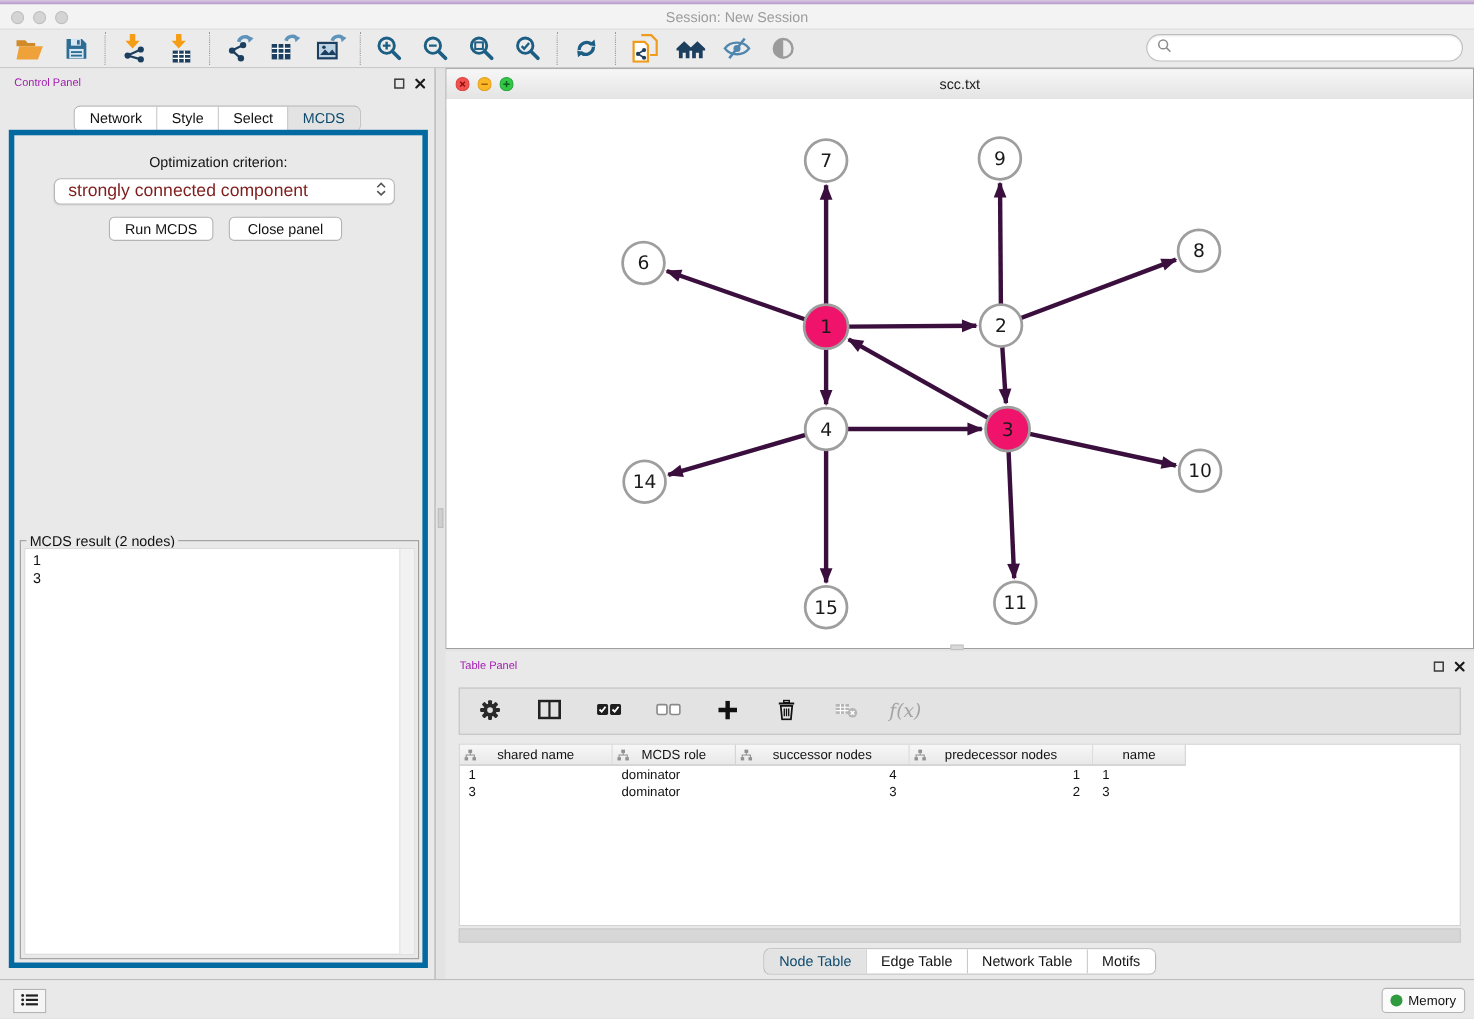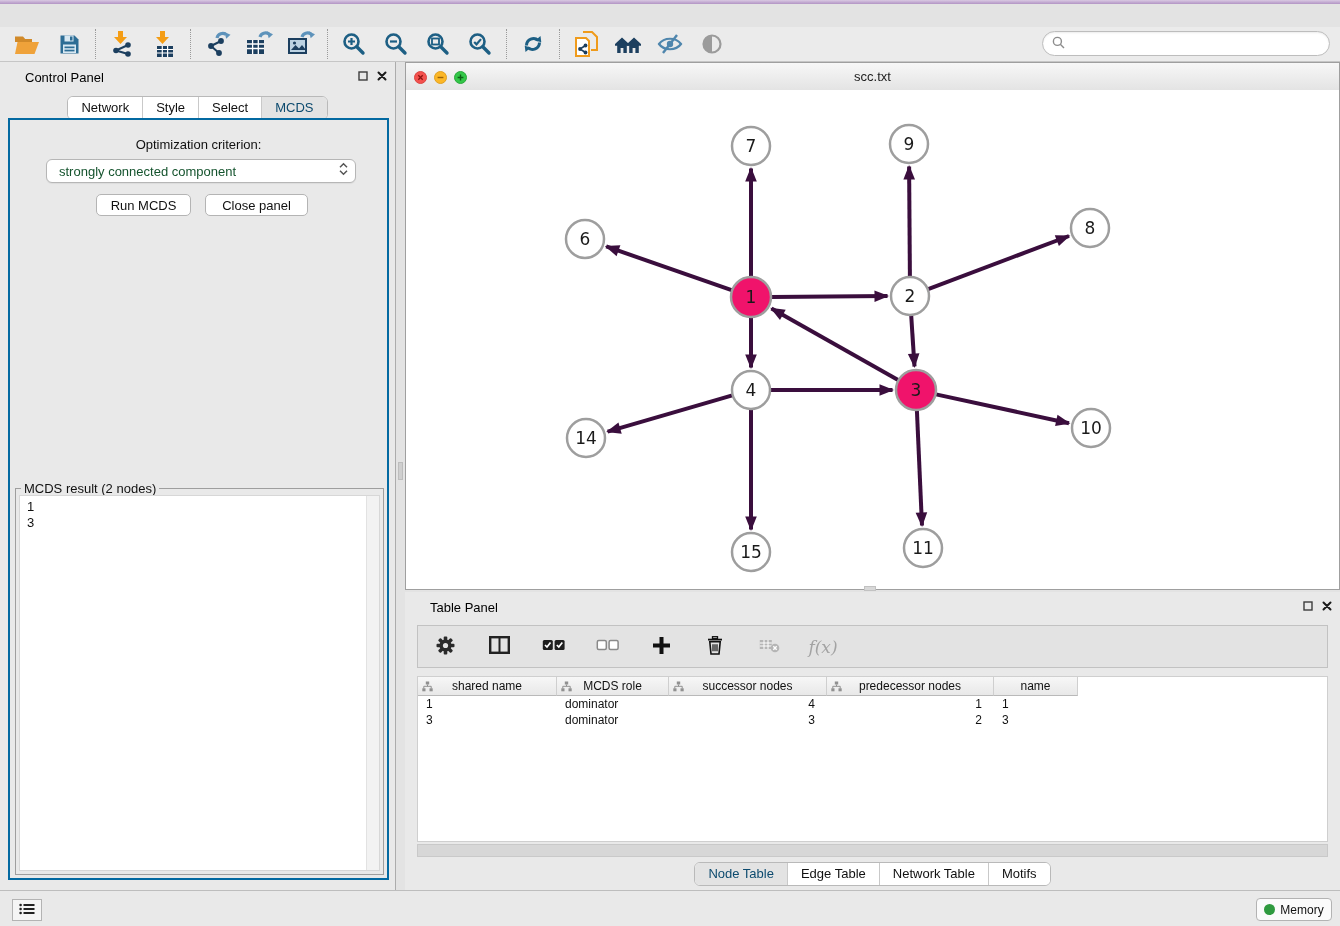--- a/index.html
+++ b/index.html
@@ -31,38 +31,38 @@
     box-shadow:inset 0 1px 2px rgba(0,0,0,0.08); }
   .search-wrap input { border:none; outline:none; flex:1; height:20px; font-size:13px; background:transparent; margin-left:5px; }
 
   
   .main { position:absolute; left:0; top:62px; width:1340px; height:828px; }
 
   
   .panel-left { position:absolute; left:0; top:0; width:396px; height:828px;
     background:#e9e9e9; border-right:1px solid #acacac; }
   .panel-title-row { position:absolute; left:0; top:0; width:100%; height:30px; }
-  .panel-title { position:absolute; left:25px; top:8px; font-size:13px; color:#000000; }
+  .panel-title { position:absolute; left:13px; top:8px; font-size:10px; color:#a21caf; }
   .panel-icons { position:absolute; right:8px; top:9px; display:flex; gap:9px; align-items:center; }
   .mini-btn { background:none; border:none; padding:0; cursor:pointer; display:flex; }
 
   .seg-bar { position:absolute; top:34px; left:0; width:100%; display:flex; justify-content:center; }
   .seg-group { display:inline-flex; border:1px solid #b9b9b9; border-radius:6px; overflow:hidden; background:#fff; }
   .seg { padding:3px 13px 4px; font-size:13px; color:#111; background:#fff; border:none;
     border-left:1px solid #c9c9c9; cursor:pointer; line-height:15px; }
   .seg:first-child { border-left:none; }
   .seg.selected { background:#e3e3e3; color:#0c4a6e; }
 
   .panel-content { position:absolute; left:8px; right:6px; top:56px; bottom:10px;
-    border:2px solid #0369a1; background:#e9e9e9; }
+    border:5px solid #0369a1; background:#e9e9e9; }
   .opt-label { position:absolute; top:17px; left:0; right:0; text-align:center; font-size:13px; color:#111; }
   .select-box { position:absolute; left:36px; top:39px; width:310px; height:24px; background:#fff;
     border:1px solid #b6b6b6; border-radius:6px; display:flex; align-items:center; padding:0 6px 0 12px; cursor:pointer;
     box-shadow:0 1px 1px rgba(0,0,0,0.06); }
-  .select-box .val { flex:1; font-size:13px; color:#14532d; }
+  .select-box .val { flex:1; font-size:16px; color:#7f1d1d; }
   .btn-row { position:absolute; top:74px; left:0; width:100%; }
   .push-btn { position:absolute; height:22px; background:#fff; border:1px solid #b4b4b4; border-radius:5px;
     font-size:13px; color:#111; cursor:pointer; font-family:inherit; }
   .btn-run { left:86px; width:95px; }
   .btn-close { left:195px; width:103px; }
 
   .result-fieldset { position:absolute; left:5px; right:3px; top:368px; bottom:3px;
     border:1px solid #9e9e9e; background:#e9e9e9; }
   .result-legend { position:absolute; top:-8px; left:5px; background:#e9e9e9; padding:0 3px;
     font-size:13px; color:#111; }
@@ -118,20 +118,28 @@
     border:1px solid #b3b3b3; border-radius:4px; display:flex; align-items:center; justify-content:center; gap:5px;
     font-size:12px; color:#111; cursor:pointer; font-family:inherit; }
   .mem-dot { width:11px; height:11px; border-radius:50%; background:#2f9a3f; }
 </style>
 </head>
 <body>
 
 <div class="app">
   <div class="desktop-strip"></div>
 
+  <div class="titlebar">
+    <div class="tl-dots">
+      <span class="tl-dot"></span>
+      <span class="tl-dot"></span>
+      <span class="tl-dot"></span>
+    </div>
+    <div class="win-title">Session: New Session</div>
+  </div>
 
   <div class="toolbar" id="main-toolbar">
     <button class="tb-btn">
         <span class="ic">
           <svg width="26" height="21" viewBox="0 0 26 21">
             <path d="M1 2.5h8l2.2 2.5H18v3H1z" fill="#d18a2a"></path>
             <path d="M3.5 8h21.5l-4.5 12H1z" fill="#efa23a"></path>
           </svg>
         </span>
       </button>

